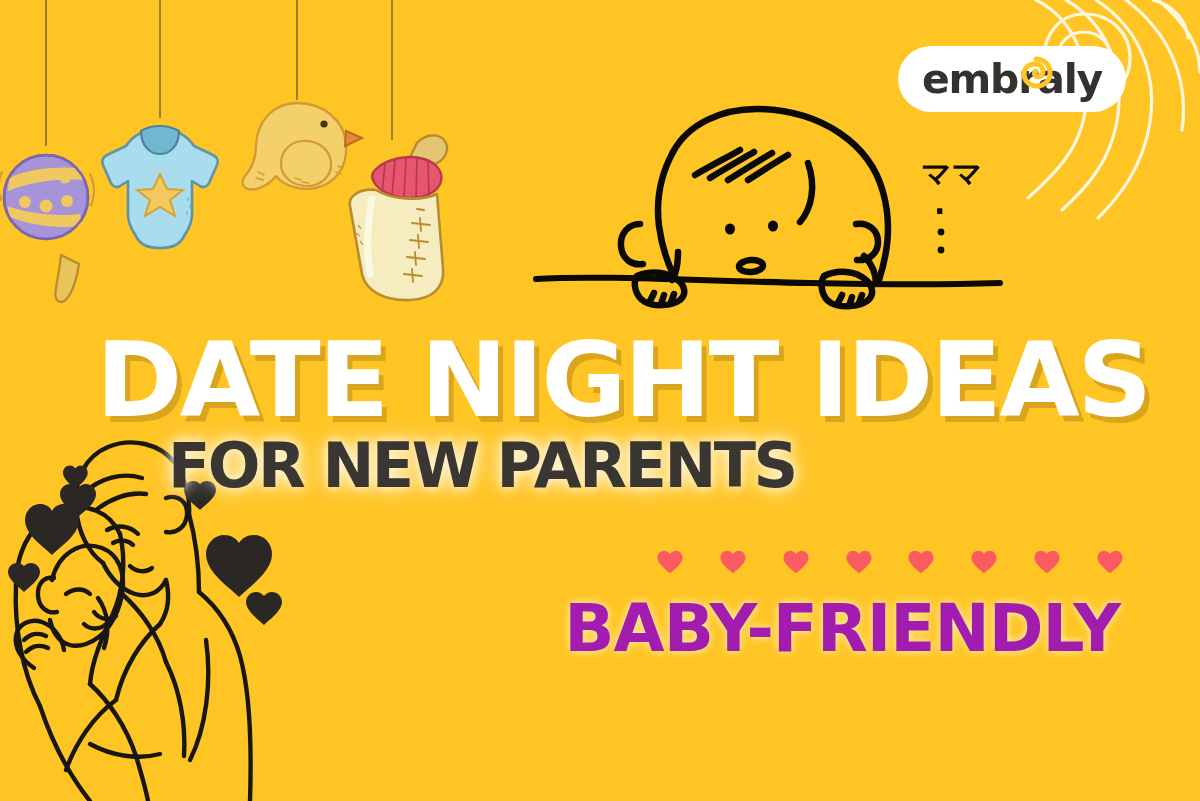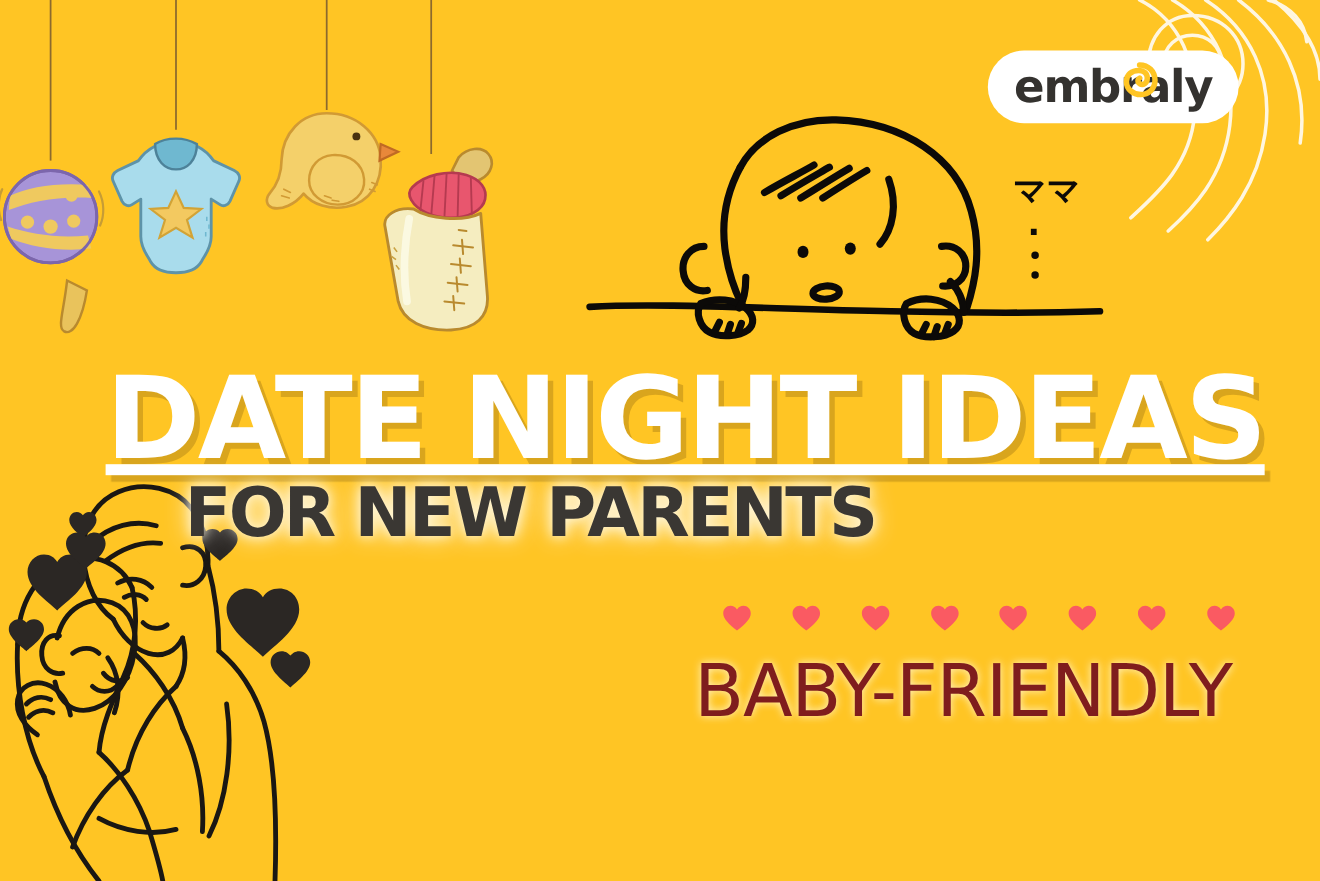--- a/index.html
+++ b/index.html
@@ -41,31 +41,30 @@
   }
   #count-21{
     left:978px;top:196px;font-size:116px;color:#3A3733;
     letter-spacing:-2px;
     text-shadow:0 0 14px #FFF3C9,0 0 26px rgba(255,255,255,.85);
   }
   #line-date{
     left:96px;top:328px;font-size:104px;color:#FFFFFF;
     letter-spacing:-2.5px;
     text-shadow:5px 6px 0 rgba(120,82,10,.28);
-    text-decoration:underline;
   }
   #line-for{
     left:168px;top:435px;font-size:62px;color:#3A3733;
     letter-spacing:-2.5px;
     text-shadow:0 0 11px #FFF7DA,0 0 22px rgba(255,255,255,.9);
   }
   .sub{
     position:absolute;z-index:30;right:80px;
     font-family:"DejaVu Sans", sans-serif;
-    font-weight:400;font-size:66px;color:#7f1d1d;
+    font-weight:700;font-size:66px;color:#a21caf;
     letter-spacing:-1px;line-height:1;white-space:nowrap;
     text-shadow:0 0 8px rgba(255,250,215,.95);
   }
   #sub-1{top:596px;}
   #sub-2{top:676px;}
 
   #hearts-row{
     position:absolute;left:655px;top:542px;width:470px;height:40px;
     display:flex;justify-content:space-between;align-items:center;z-index:30;
   }

